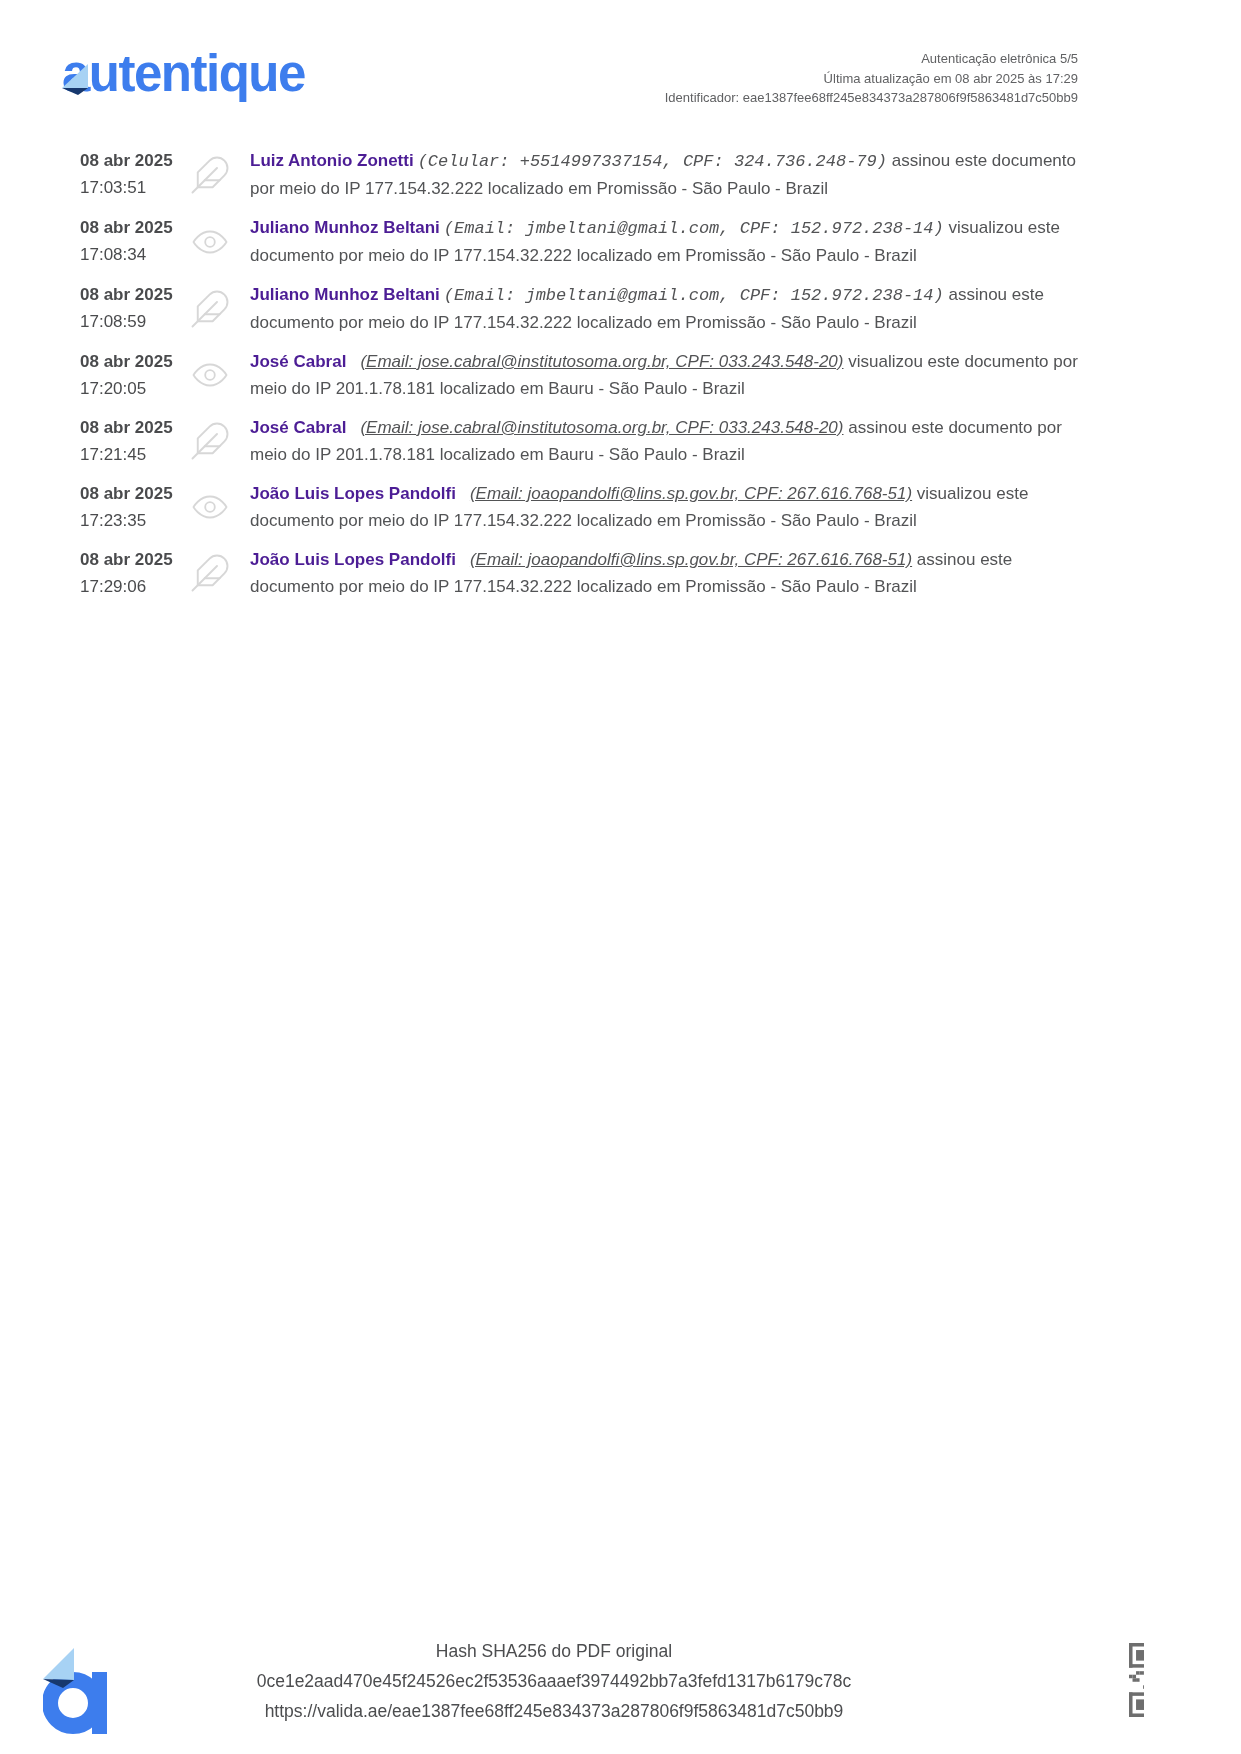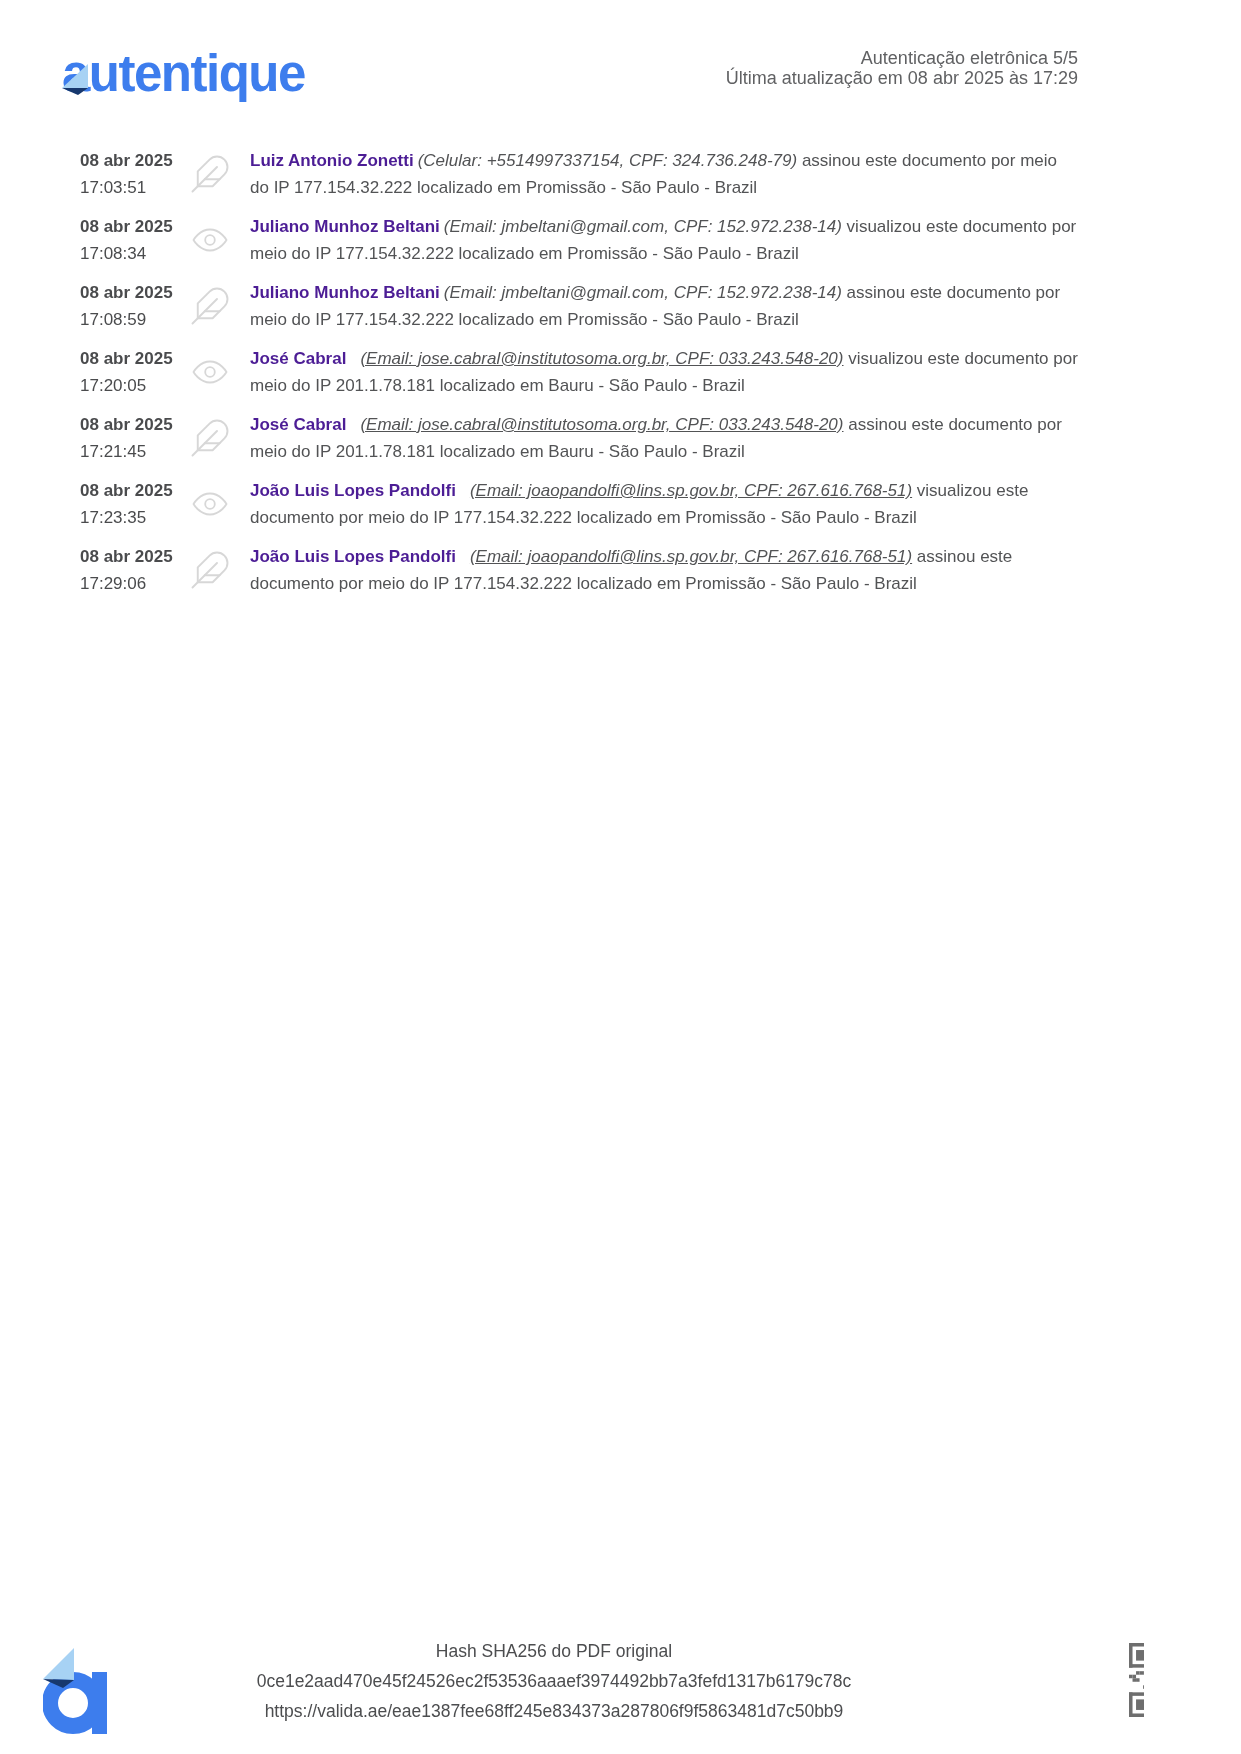--- a/index.html
+++ b/index.html
@@ -3,35 +3,35 @@
 <meta charset="utf-8">
 <style>
   html,body{margin:0;padding:0;background:#ffffff;}
   body{width:1241px;height:1754px;font-family:"Liberation Sans",sans-serif;}
   .page{position:relative;width:1144px;height:1754px;background:#fff;overflow:hidden;}
 
   
   .wordmark{position:absolute;left:62px;top:48px;font-size:51px;font-weight:bold;
             letter-spacing:-1.5px;color:#3d7ded;line-height:1;}
   .wordmark .fold{position:absolute;left:-2px;top:14px;width:30px;height:34px;}
-  .meta{position:absolute;top:49px;right:66px;text-align:right;font-size:18px;
+  .meta{position:absolute;top:49px;right:66px;text-align:right;font-size:13px;
         line-height:19.5px;color:#606163;}
 
   
   .entries{position:absolute;left:80px;top:147px;right:64px;}
   .entry{display:flex;margin-bottom:12px;}
   .when{width:90px;text-align:left;font-size:17px;line-height:27px;color:#4a4b4d;flex:none;}
   .when .date{font-weight:bold;white-space:nowrap;}
   .icon-cell{width:80px;flex:none;display:flex;align-items:center;justify-content:center;}
   .icon-cell svg{display:block;}
   .entry-text{flex:1;font-size:17px;line-height:27px;color:#525355;}
   .entry-text .name{font-weight:bold;color:#4c1d95;}
   .entry-text .details{font-style:italic;}
   .gap-wide .details{margin-left:14px;text-decoration:underline;}
-  .gap-narrow .details{margin-left:4px;}
+  .gap-narrow .details{margin-left:4px;font-family:Liberation Mono, monospace;}
 
   
   .footer-logo{position:absolute;left:43px;top:1646px;width:64px;height:90px;}
   .footer-text{position:absolute;left:140px;top:1636px;width:828px;text-align:center;
                font-size:17.5px;line-height:30px;color:#4c4d4f;}
   .footer-text .url{color:#4c4d4f;text-decoration:none;margin-top:12px;}
   .qr{position:absolute;left:1129px;top:1643px;width:74px;height:74px;}
 </style>
 </head>
 <body>
@@ -42,20 +42,21 @@
     <svg class="fold" viewBox="0 0 30 34">
       <polygon points="28,2 2,26 28,26" fill="#a7d2f4"></polygon>
       <polygon points="2,26 28,26 18,33" fill="#17386e"></polygon>
     </svg>
     <span>autentique</span>
   </div>
 
   <div class="meta">
     <div>Autenticação eletrônica 5/5</div>
     <div>Última atualização em 08 abr 2025 às 17:29</div>
+    <div>Identificador: eae1387fee68ff245e834373a287806f9f5863481d7c50bb9</div>
   </div>
 
   <div class="entries">
     <div class="entry gap-narrow">
       <div class="when">
         <div class="date">08 abr 2025</div>
         <div class="time">17:03:51</div>
       </div>
       <div class="icon-cell">
         <svg class="icon-quill" width="42" height="42" viewBox="0 0 24 24" fill="none" stroke="#d7d7d7" stroke-width="1.1" stroke-linecap="round" stroke-linejoin="round">

